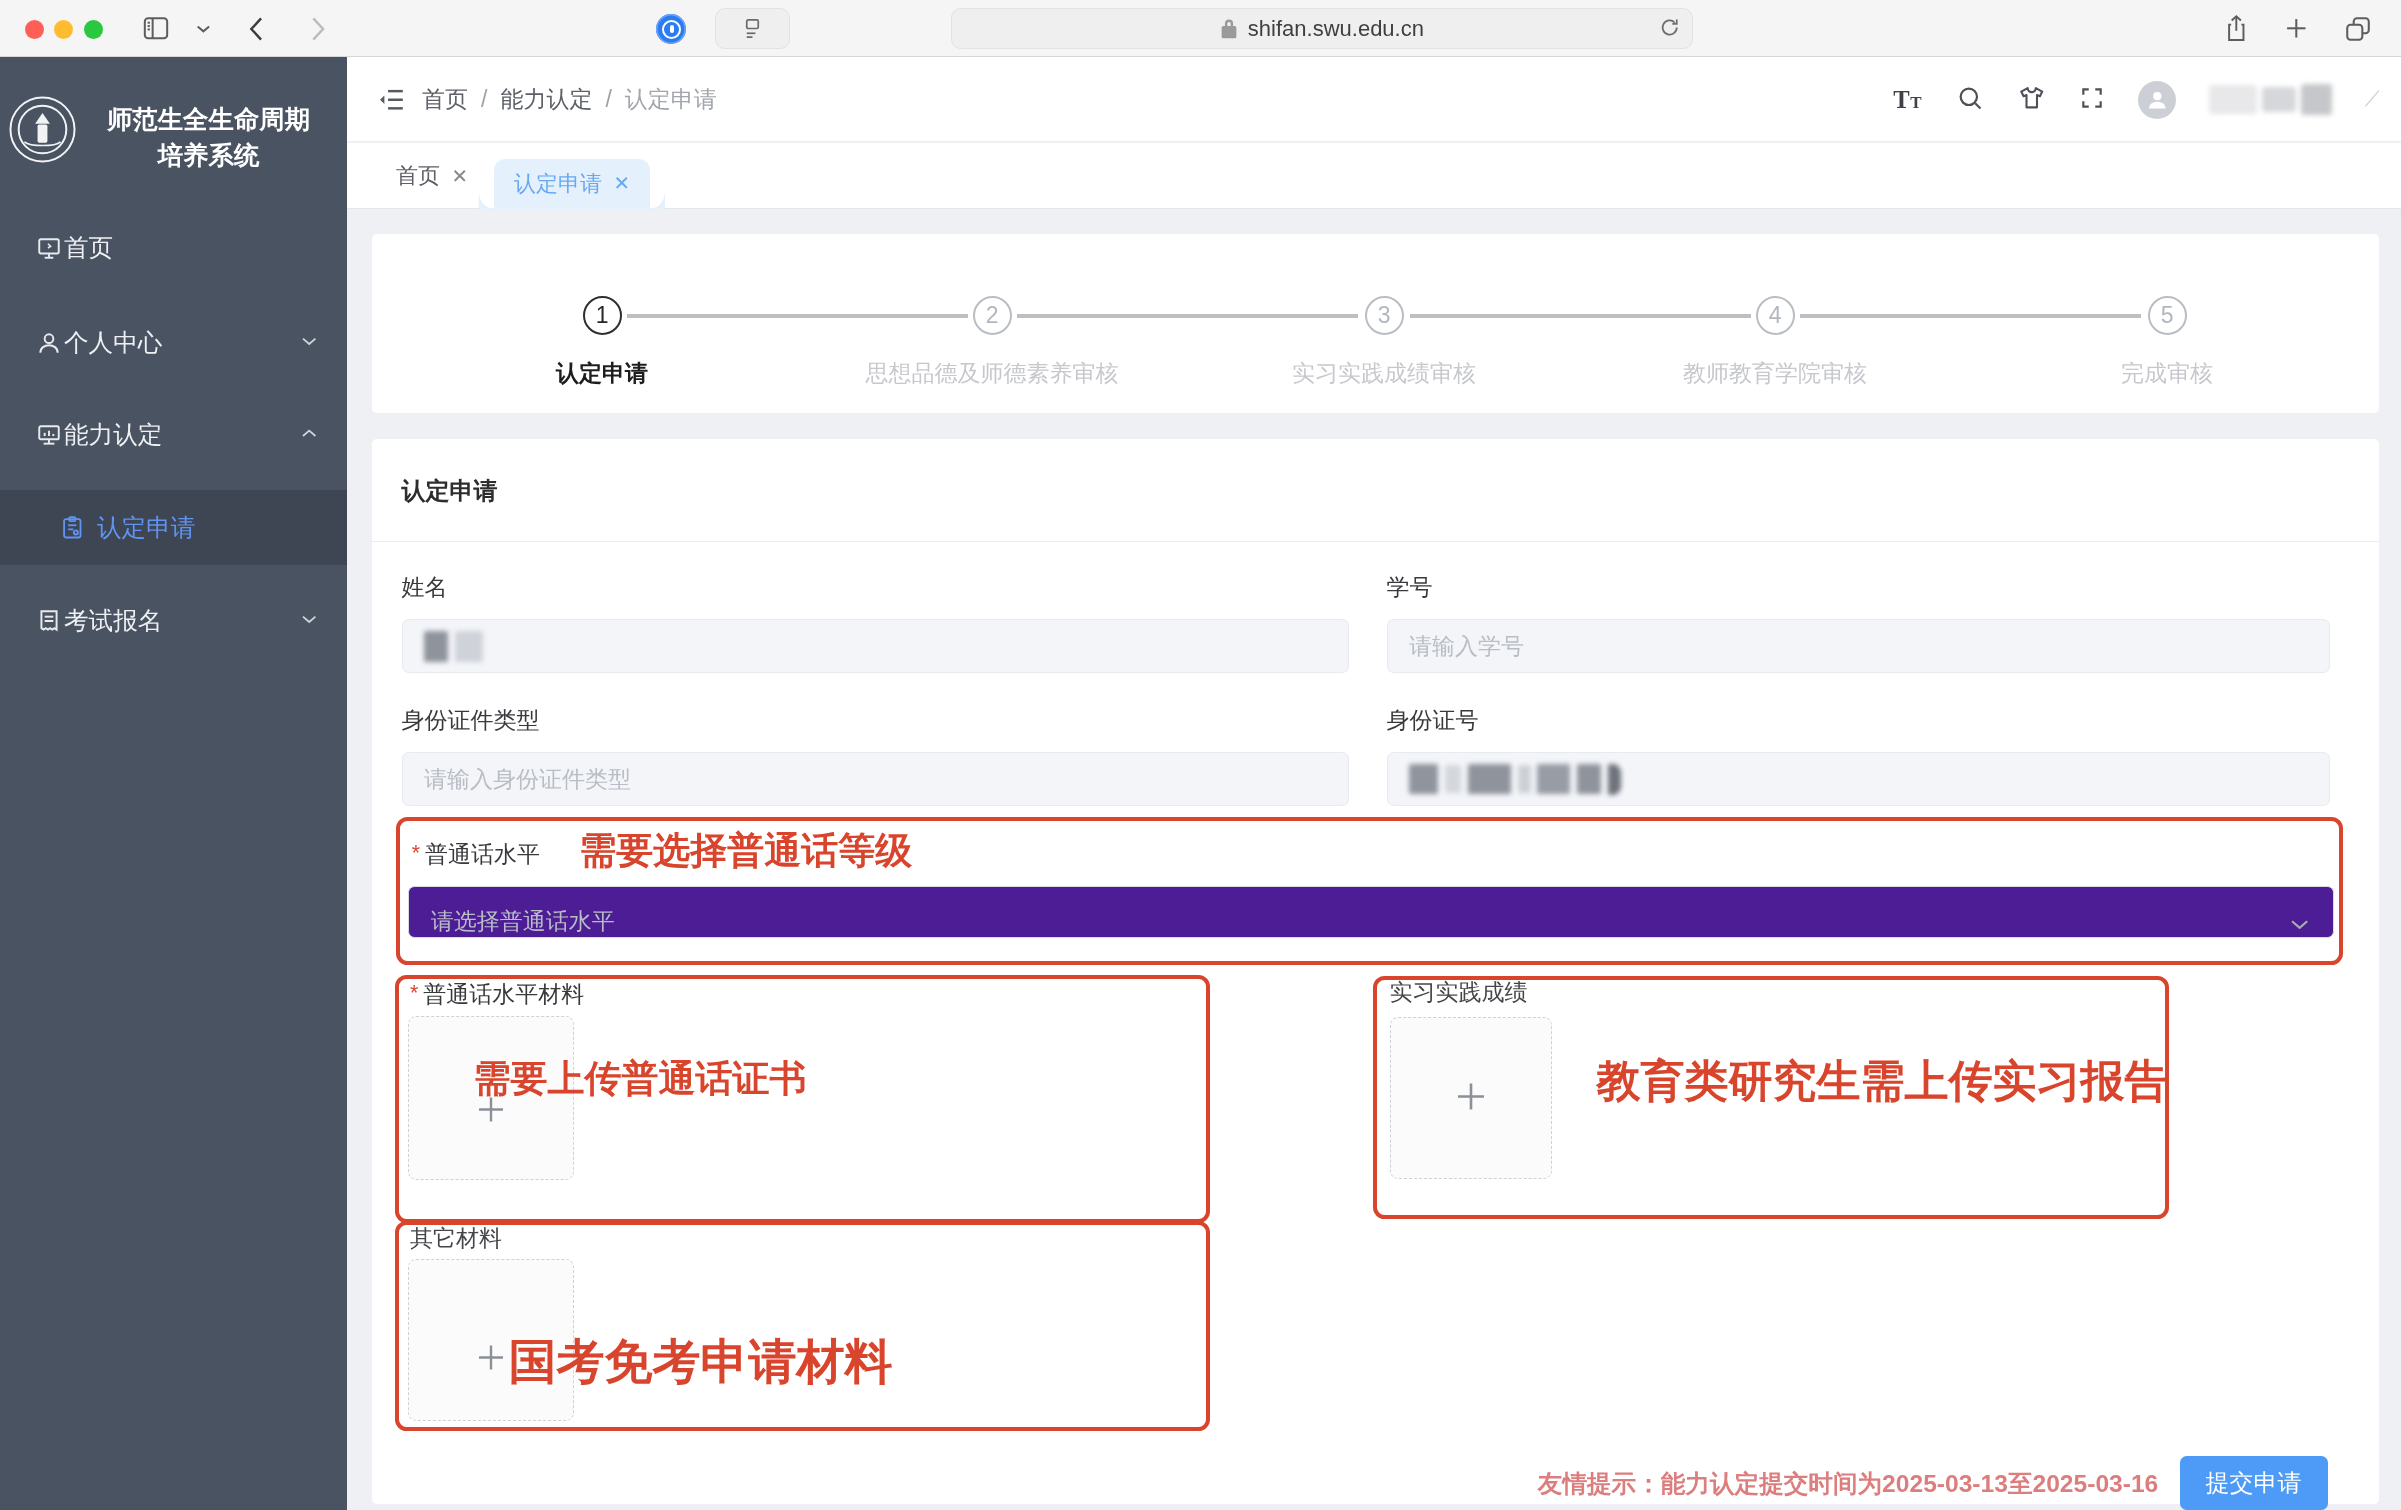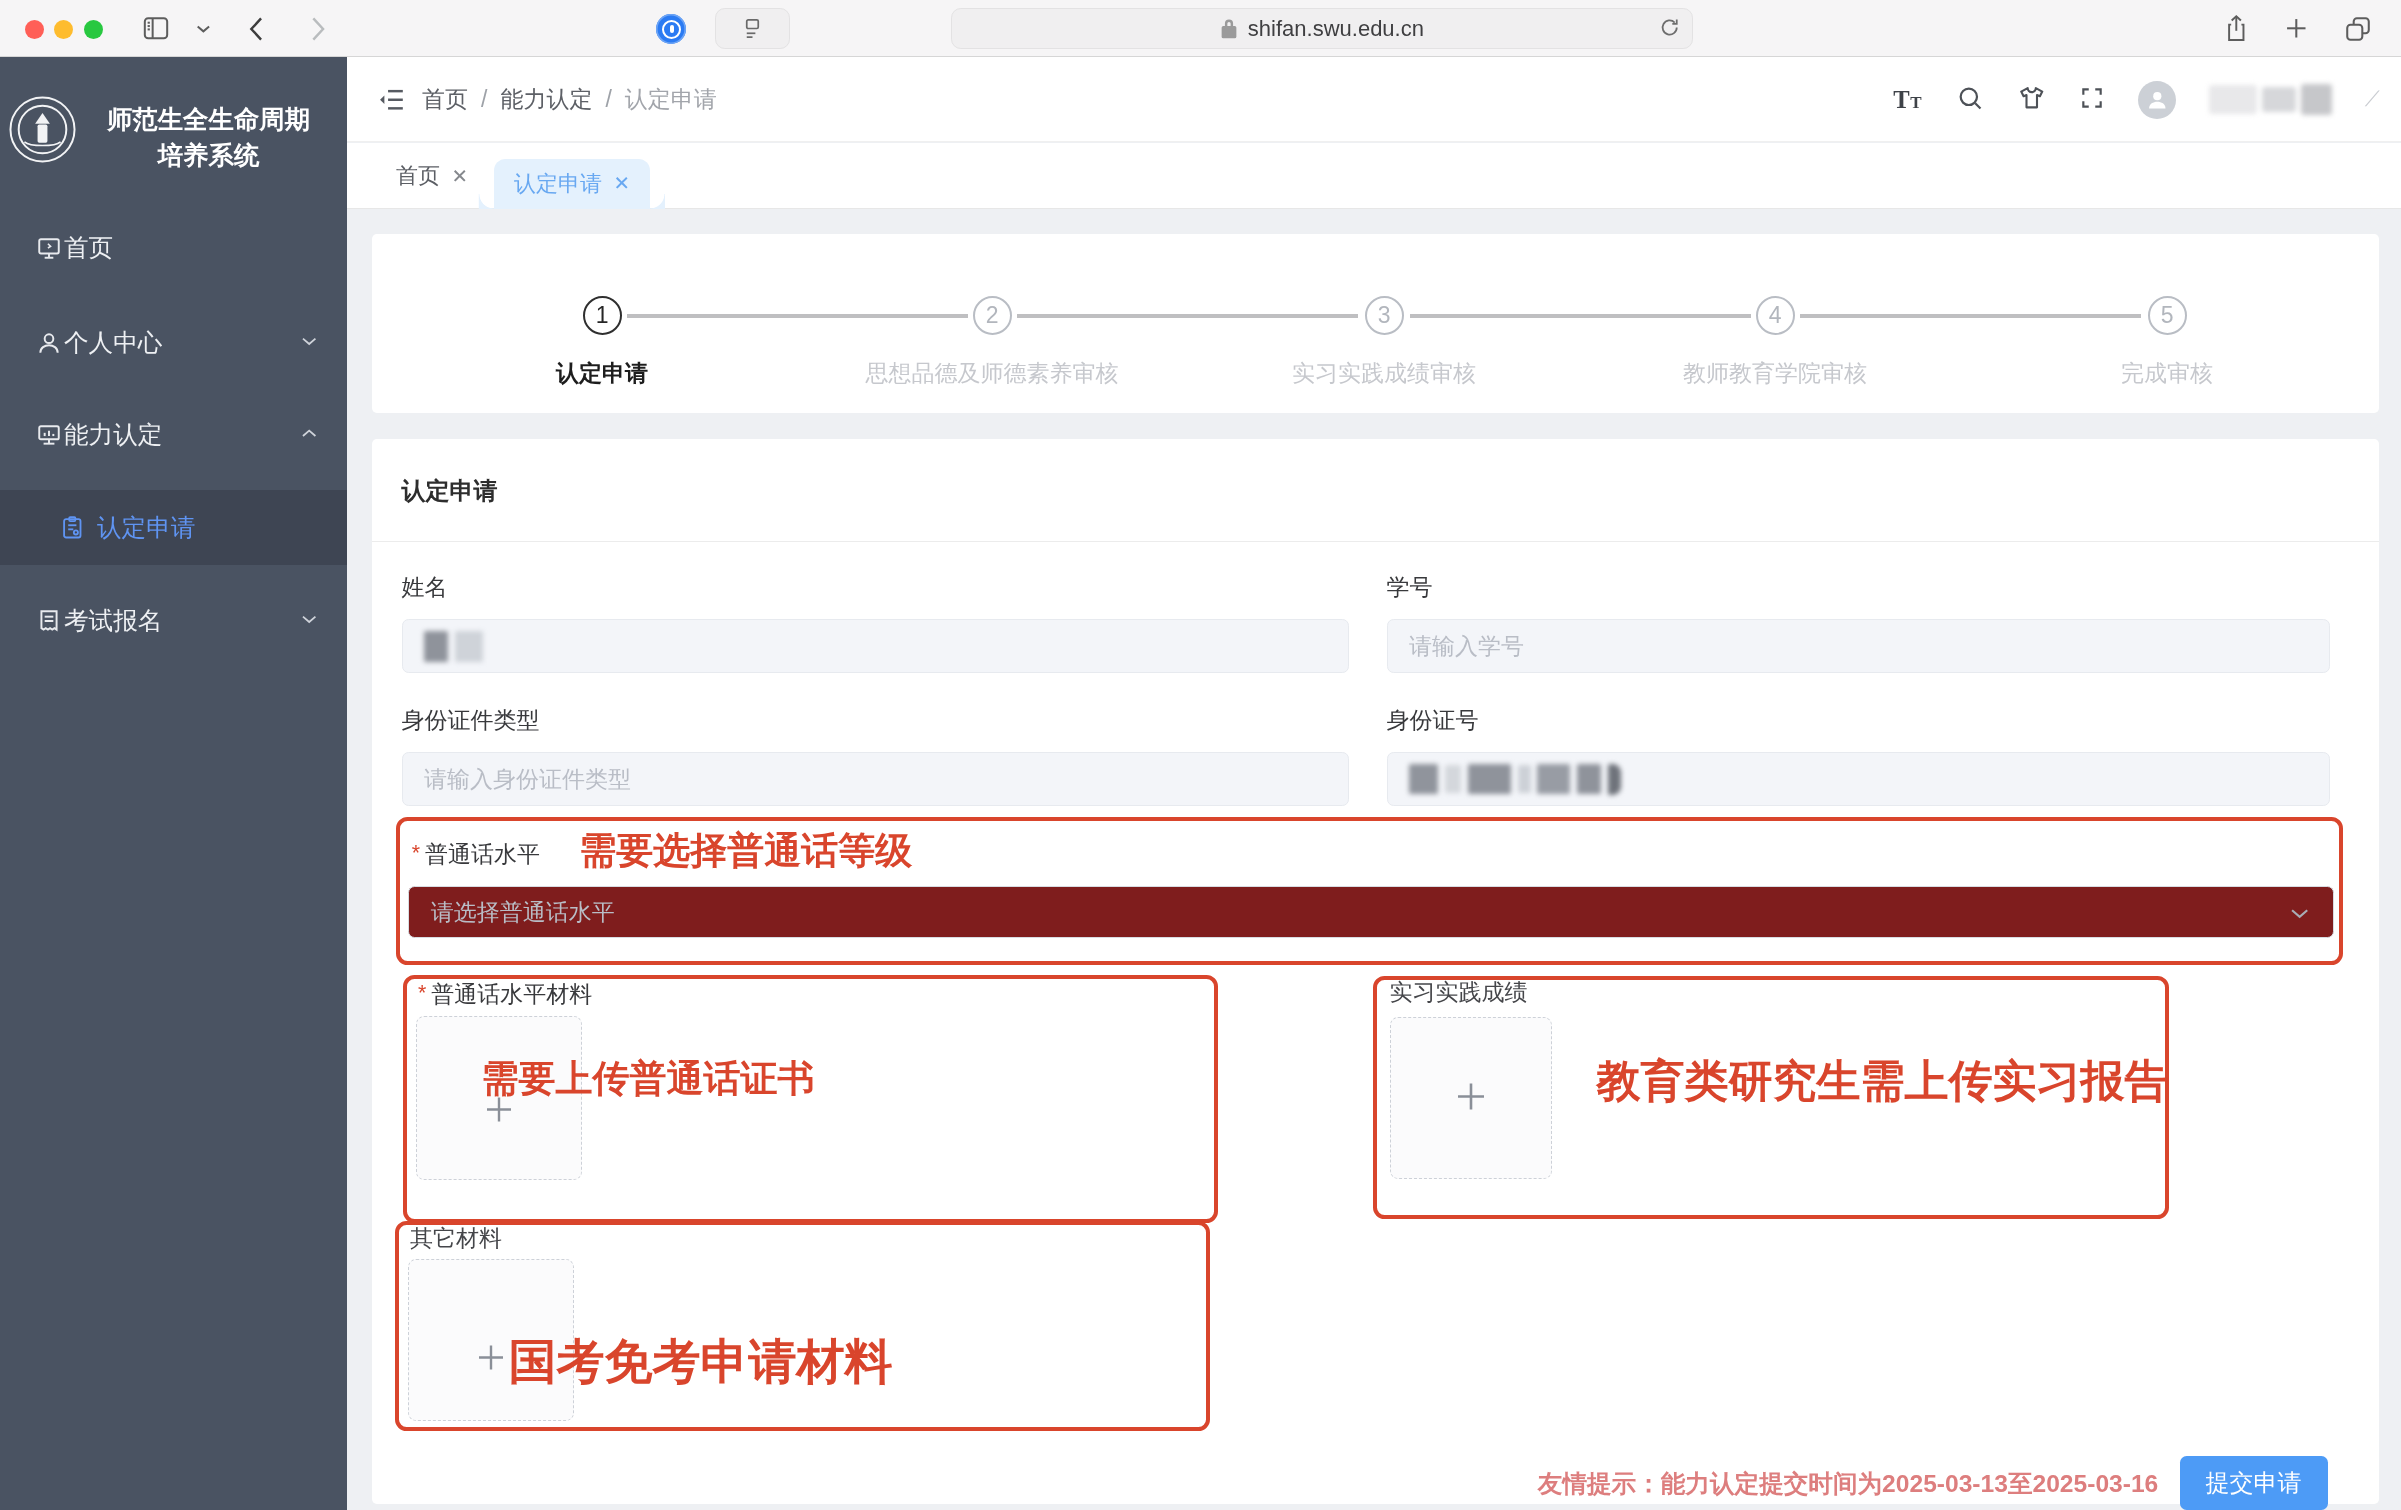--- a/index.html
+++ b/index.html
@@ -75,21 +75,21 @@
   .step.active .step-circle { border-color:#2f2f2f; color:#262626; }
   .step.active .step-label { color:#1d1d1d; font-weight:bold; }
   .connector { position:absolute; top:80px; height:4.1px; background:#bfbfc1; z-index:1; }
 
   
   .card-title { position:absolute; top:36px; left:30px; font-size:24px; font-weight:600; color:#2d2d2d; }
   .card-divider { position:absolute; top:102px; left:0; width:100%; height:0.8px; background:#ececec; }
   .f-label { position:absolute; font-size:23px; color:#38393c; }
   .req { color:#d9452c; margin-right:4.9px; font-size:21.3px; vertical-align:1.6px; }
   .input { position:absolute; height:54px; border-radius:6.6px; background:#f3f5f9; border:0.8px solid #e7eaef; display:flex; align-items:center; padding:0 21.3px; font-size:23px; }
-  .input.white { background:#7f1d1d; border:0.8px solid #d8dce2; }
+  .input.white { background:#4c1d95; border:0.8px solid #d8dce2;align-items:flex-end; }
   .ph { color:#b9bdc6; }
   .redact { display:flex; align-items:center; gap:6.6px; filter:blur(2.5px); }
   .redact i { display:block; border-radius:1.6px; }
   .sel-arrow { position:absolute; right:23px; color:#a8adb5; }
   .redbox { position:absolute; border:4.9px solid #d9452c; border-radius:11.5px; }
   .annot { position:absolute; color:#d9452c; font-weight:bold; white-space:nowrap; }
   .upload { position:absolute; width:166px; height:164px; border:1.6px dashed #cdd1d8; border-radius:8.2px; background:#fbfbfc; cursor:pointer; }
   .upload .plus { position:absolute; left:50%; top:58%; transform:translate(-50%,-50%); color:#8a8f98; }
   .hint-row { position:absolute; right:51px; top:1017px; height:54px; display:flex; align-items:center; gap:21.3px; }
   .hint { font-size:24.6px; color:#dd7e7e;font-weight:bold; }
@@ -404,21 +404,21 @@
         <div class="input white" style="left:8.2px;top:65px;width:1926px;height:52px;">
           <span class="ph">请选择普通话水平</span>
           <span class="sel-arrow">
             <svg width="21.3" height="13" viewBox="0 0 18 12" fill="none" stroke="currentColor" stroke-width="2">
                 <path d="M2 3l7 6 7-6"></path>
               </svg>
           </span>
         </div>
       </div>
 
-      <div class="redbox" style="left:31px;top:536px;width:815px;height:248px;">
+      <div class="redbox" style="left:23px;top:536px;width:815px;height:248px;">
         <div style="position:absolute;left:11.5px;top:0px;font-size:23px;color:#38393c;">
           <span class="req">*</span><span>普通话水平材料</span>
         </div>
         <div class="upload" style="left:9.8px;top:37px;">
           <span class="plus">
             <svg width="36" height="36" viewBox="0 0 24 24" fill="none" stroke="currentColor" stroke-width="1.6">
                 <line x1="12" y1="4" x2="12" y2="20"></line>
                 <line x1="4" y1="12" x2="20" y2="12"></line>
               </svg>
           </span>

